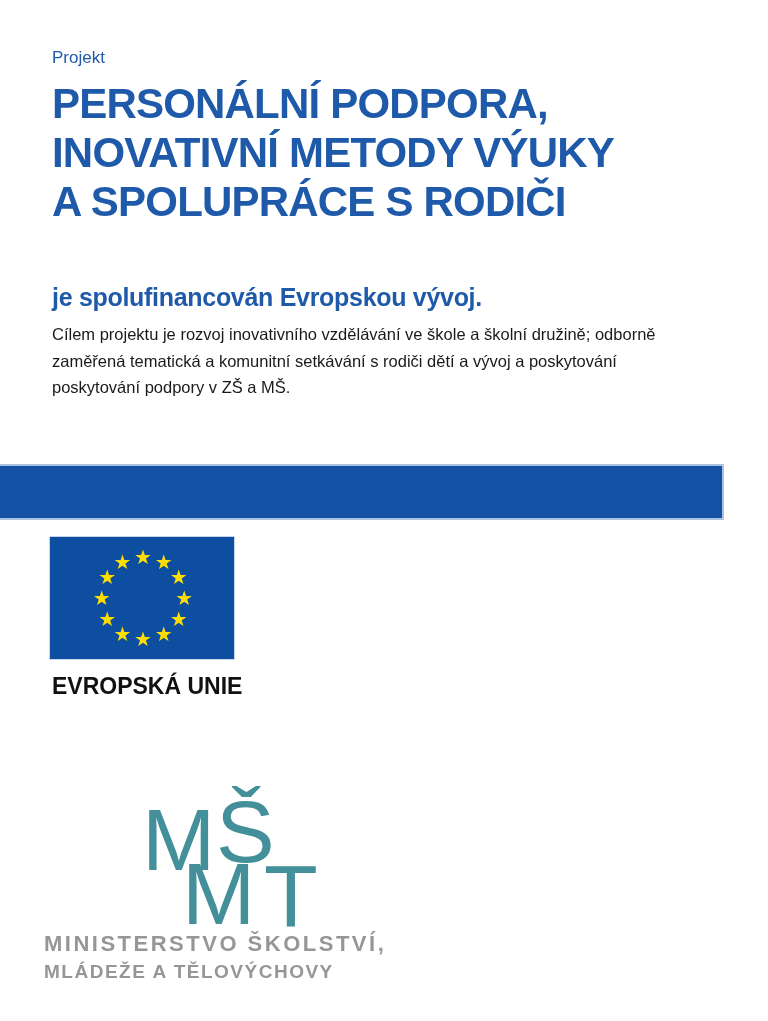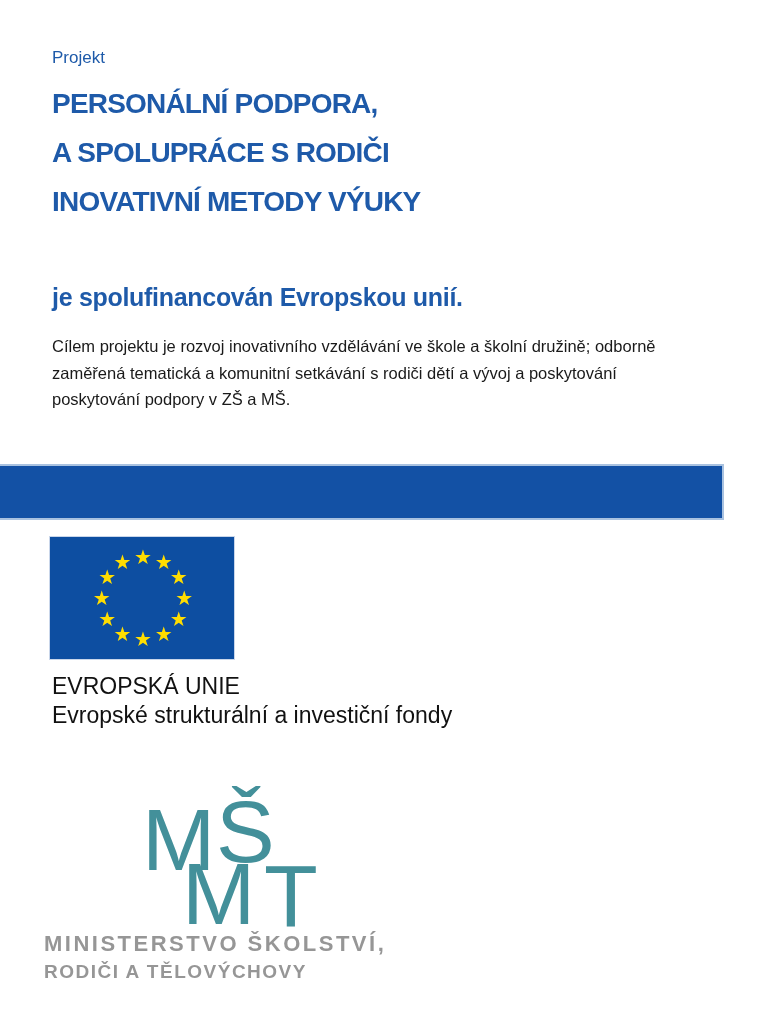--- a/index.html
+++ b/index.html
@@ -16,41 +16,41 @@
   .kicker {
     position: absolute;
     left: 52px; top: 48px;
     font-size: 17px;
     color: var(--brand-blue, #1E5AA9);
   }
   .title {
     position: absolute;
     left: 52px; top: 79px;
     margin: 0;
-    font-size: 28px;
+    font-size: 42px;
     font-weight: bold;
     letter-spacing: -0.8px;
     line-height: 49px;
     color: var(--brand-blue, #1E5AA9);
   }
   .title .tline { display: block; white-space: nowrap; }
 
   .subtitle {
     position: absolute;
     left: 52px; top: 283px;
     font-size: 25px;
     font-weight: bold;
     letter-spacing: -0.3px;
     color: var(--brand-blue, #1E5AA9);
     white-space: nowrap;
   }
 
   .body-text {
     position: absolute;
-    left: 52px; top: 333px;
+    left: 52px; top: 321px;
     font-size: 16.5px;
     line-height: 26.5px;
     color: var(--body-text, #1A1A1A);
   }
   .body-text .bline { display: block; white-space: nowrap; }
 
   
   .blue-bar {
     position: absolute;
     left: 0; top: 464px;
@@ -78,20 +78,21 @@
     color: var(--star-yellow, #FFDD00);
   }
 
   
   .eu-text {
     position: absolute;
     left: 52px; top: 672px;
     font-size: 23px;
     line-height: 29px;
     color: #111111;
+    font-weight: bold;
   }
   .eu-text .eline { display: block; white-space: nowrap; }
 
   
   .monogram {
     position: absolute;
     left: 0; top: 0;
     color: var(--teal, #43909A);
     font-weight: 400;
   }
@@ -132,25 +133,25 @@
 </style>
 </head>
 <body>
 
 <div class="page">
 
   <div class="kicker">Projekt</div>
 
   <h1 class="title">
     <span class="tline">PERSONÁLNÍ PODPORA,</span>
+    <span class="tline">INOVATIVNÍ METODY VÝUKY</span>
     <span class="tline">A SPOLUPRÁCE S RODIČI</span>
-    <span class="tline">INOVATIVNÍ METODY VÝUKY</span>
   </h1>
 
-  <div class="subtitle">je spolufinancován Evropskou unií.</div>
+  <div class="subtitle">je spolufinancován Evropskou vývoj.</div>
 
   <div class="body-text">
     <span class="bline">Cílem projektu je rozvoj inovativního vzdělávání ve škole a školní družině; odborně</span>
     <span class="bline">zaměřená tematická a komunitní setkávání s rodiči dětí a vývoj a poskytování</span>
     <span class="bline">poskytování podpory v ZŠ a MŠ.</span>
   </div>
 
   <div class="blue-bar"></div>
 
   <div class="eu-flag">
@@ -165,28 +166,27 @@
         <span class="star" style="left: 72.35px; top: 97.7668px;">★</span>
         <span class="star" style="left: 57.2332px; top: 82.65px;">★</span>
         <span class="star" style="left: 51.7px; top: 62px;">★</span>
         <span class="star" style="left: 57.2332px; top: 41.35px;">★</span>
         <span class="star" style="left: 72.35px; top: 26.2332px;">★</span>
       </div>
   </div>
 
   <div class="eu-text">
     <span class="eline">EVROPSKÁ UNIE</span>
-    <span class="eline">Evropské strukturální a investiční fondy</span>
   </div>
 
   <div class="monogram">
     <span class="glyph m1">M</span>
     <span class="glyph s1">Š</span>
     <span class="glyph m2">M</span>
     <span class="glyph t1">T</span>
   </div>
 
   <div class="ministry">
     <span class="mline1">MINISTERSTVO ŠKOLSTVÍ,</span>
-    <span class="mline2">RODIČI A TĚLOVÝCHOVY</span>
+    <span class="mline2">MLÁDEŽE A TĚLOVÝCHOVY</span>
   </div>
 
 </div>
 
 </body></html>

